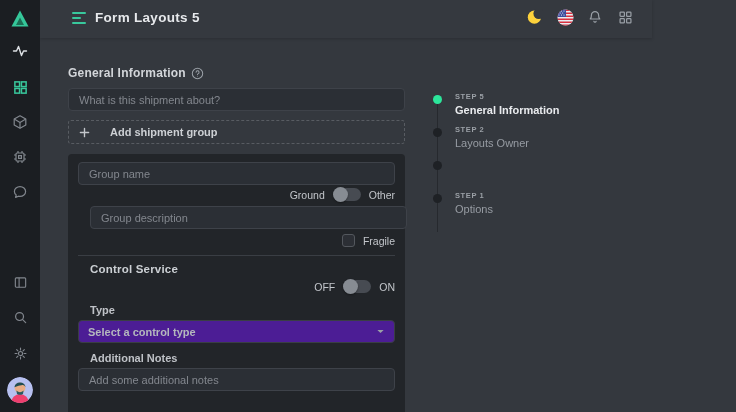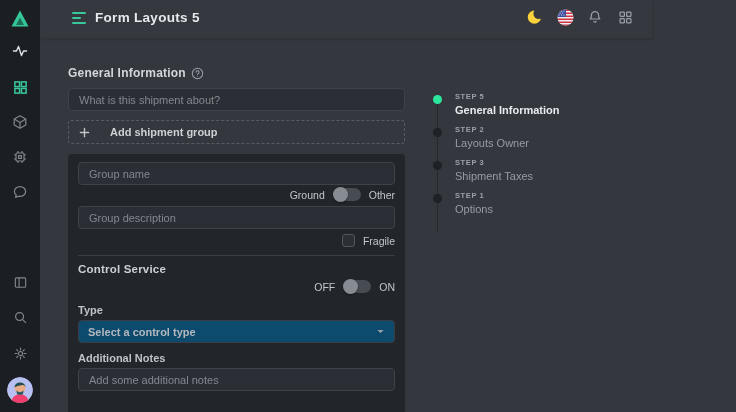--- a/index.html
+++ b/index.html
@@ -54,28 +54,28 @@
   .card { position:absolute; left:68px; top:154px; width:337px; height:280px; background:#222529; border-radius:4px; padding:8px 10px; }
   .row-end { display:flex; justify-content:flex-end; align-items:center; gap:8px; }
   .mini-label { font-size:10.5px; color:#c3c6cb; }
   .switch { position:relative; width:28px; height:13px; border-radius:7px; background:#474b52; cursor:pointer; flex:0 0 auto; }
   .switch .knob { position:absolute; left:0; top:-1px; width:15px; height:15px; border-radius:50%; background:#878c93; box-shadow:0 1px 2px rgba(0,0,0,.35); }
   .checkbox { width:13px; height:13px; border:1px solid #53575d; border-radius:3px; background:#2c2f35; cursor:pointer; flex:0 0 auto; }
   .divider { border:none; border-top:1px solid #3a3e44; margin:7px 0 7px 0; }
   .card-subtitle { font-size:11.5px; font-weight:700; color:#ccd0d4; letter-spacing:.2px; }
   .field-label { font-size:11px; font-weight:600; color:#bfc2c7; }
   .select {
-    height:23px; background:#0c4a6e; border:1px solid #3a3e44; border-radius:4px;
+    height:23px; background:#4c1d95; border:1px solid #3a3e44; border-radius:4px;
     display:flex; align-items:center; justify-content:space-between; padding:0 9px;
     cursor:pointer;
   }
   .select .sel-txt { font-size:11px; font-weight:600; color:#b4b8bd; }
   .select .chev { color:#9aa0a7; display:flex; }
 
-  .m-b2{margin-bottom:2px;} .m-b4{margin-bottom:4px;} .m-b9{margin-bottom:9px;} .m-b10{margin-bottom:10px;}
+  .m-b2{margin-bottom:2px;} .m-b4{margin-bottom:4px;margin-left:12px;} .m-b9{margin-bottom:9px;} .m-b10{margin-bottom:10px;}
   .toggle-row { height:15px; }
 
   
   .stepper { position:absolute; left:433px; top:92px; }
   .stepper-line { position:absolute; left:4px; top:8px; width:1px; height:132px; background:#26292e; }
   .step { position:relative; display:flex; gap:13px; height:33px; cursor:pointer; }
   .dot { position:relative; z-index:2; width:9px; height:9px; border-radius:50%; background:#1e2125; margin-top:3px; flex:0 0 auto; }
   .step.active .dot { background:#2ce69b; }
   .step-label { font-size:7.5px; font-weight:700; letter-spacing:.6px; color:#9ba0a6; margin-bottom:3px; }
   .step-title { font-size:11px; color:#979ca3; }
@@ -326,24 +326,20 @@
   </div>
   <div class="step">
     <span class="dot"></span>
     <span>
       <div class="step-label">STEP 2</div>
       <div class="step-title">Layouts Owner</div>
     </span>
   </div>
   <div class="step">
     <span class="dot"></span>
-    <span>
-      <div class="step-label">STEP 3</div>
-      <div class="step-title">Shipment Taxes</div>
-    </span>
   </div>
   <div class="step">
     <span class="dot"></span>
     <span>
       <div class="step-label">STEP 1</div>
       <div class="step-title">Options</div>
     </span>
   </div>
 </nav>
 

